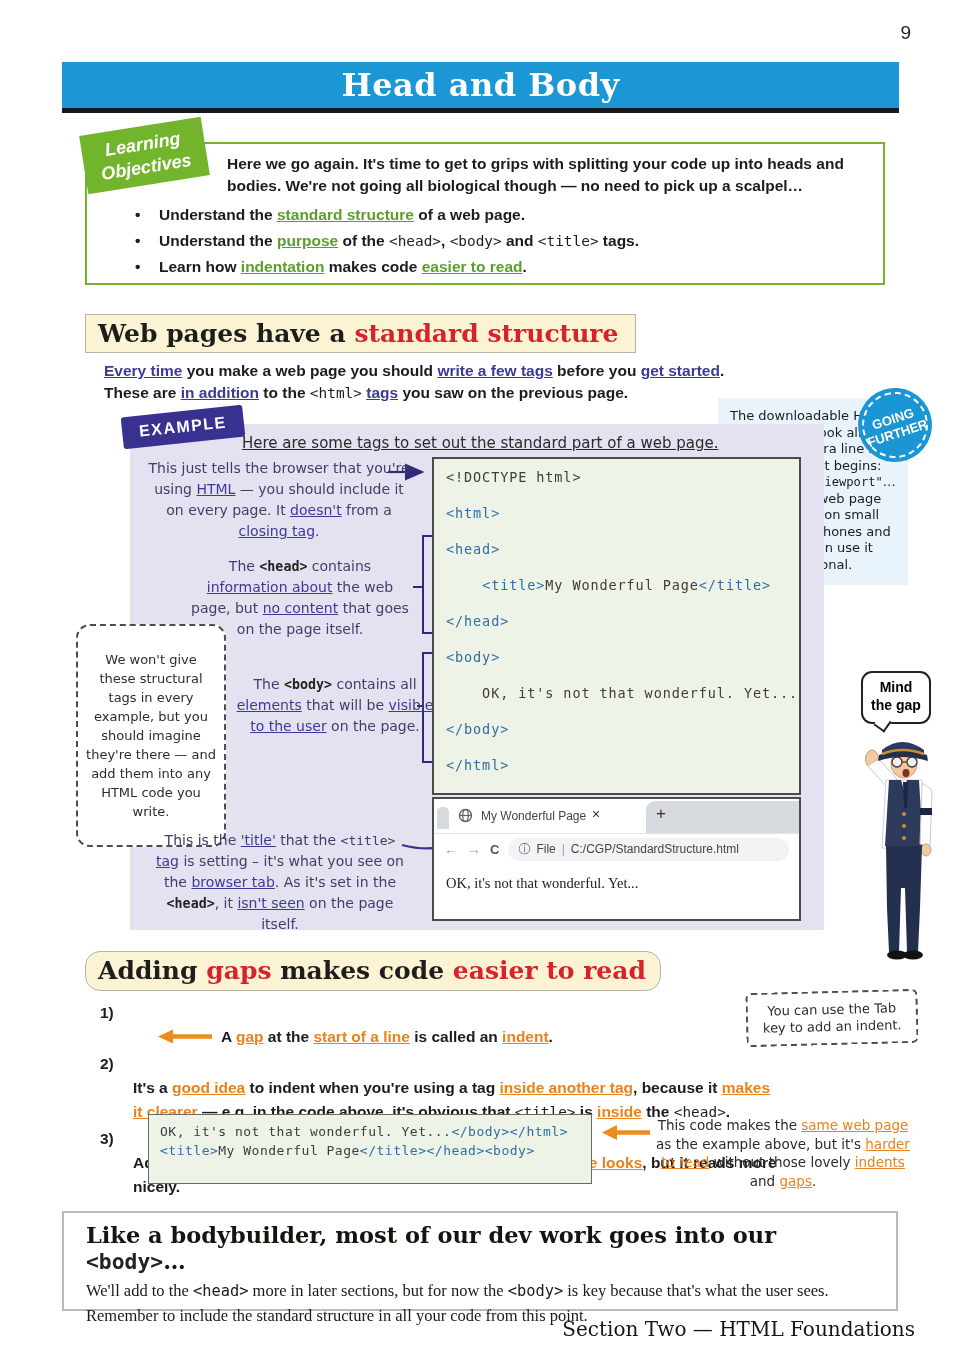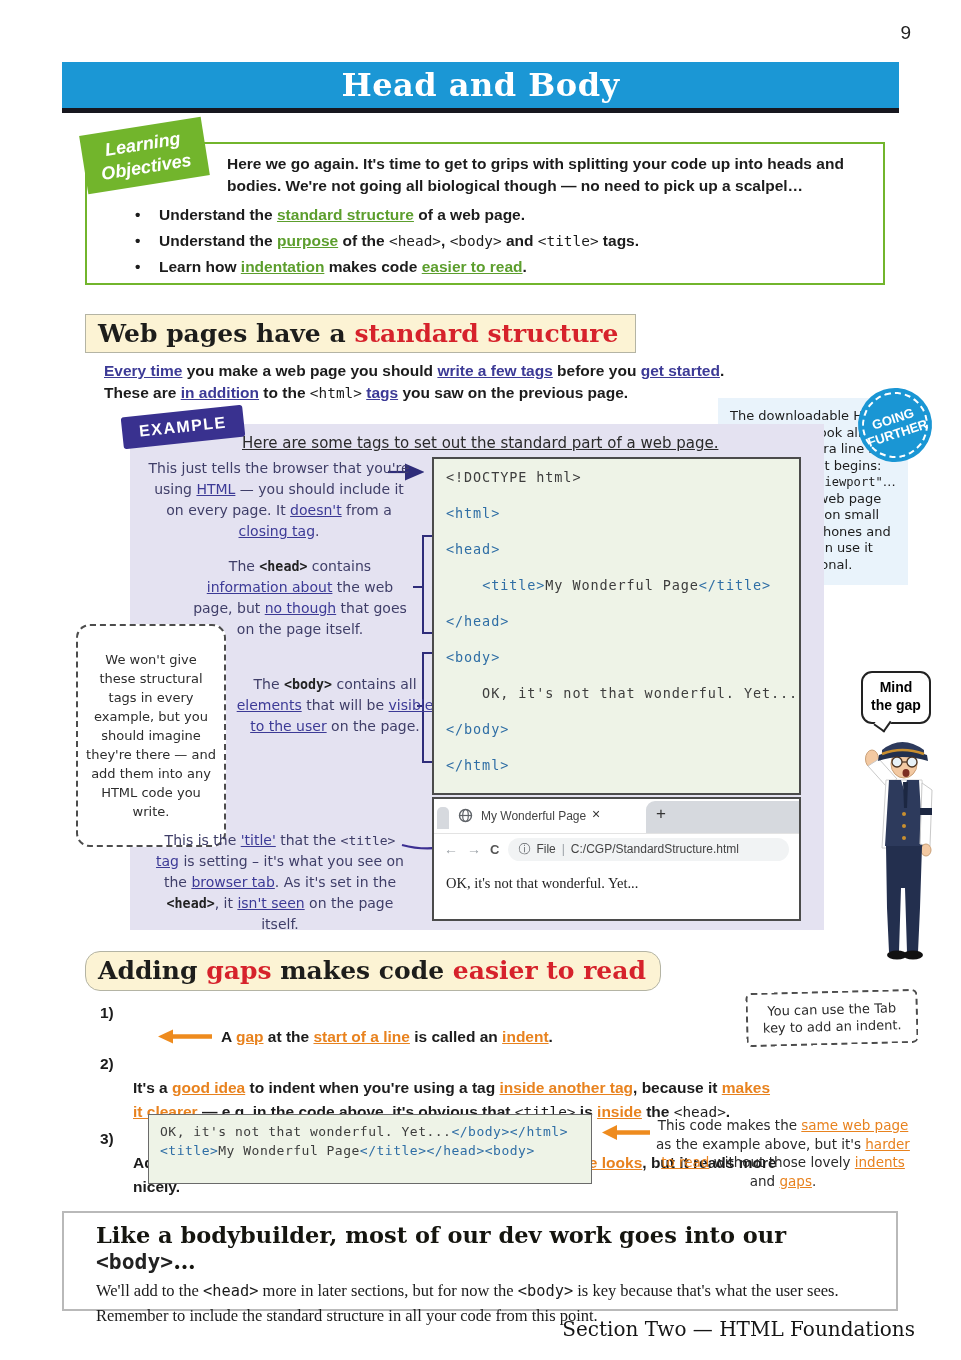--- a/index.html
+++ b/index.html
@@ -99,21 +99,21 @@
             padding:8px 8px;font-family:"DejaVu Sans",sans-serif;font-size:13px;line-height:17px;
             color:#2c2c2c;text-align:center;transform:rotate(-1.5deg);}
 
   .compact-code{left:148px;top:1114px;width:444px;height:70px;background:#eef3e7;border:1.5px solid #6a6a6a;
                 box-sizing:border-box;padding:7px 11px;font-family:"DejaVu Sans Mono",monospace;
                 font-size:13px;letter-spacing:.5px;line-height:19px;}
   .compact-note{left:656px;top:1116px;width:254px;font-family:"DejaVu Sans",sans-serif;font-size:13.5px;
                 line-height:18.5px;color:#2a2a2a;text-align:center;}
 
   .summary{left:62px;top:1211px;width:836px;height:100px;border:2px solid #b9b9b9;background:#fff;
-           box-sizing:border-box;padding:9px 32px;}
+           box-sizing:border-box;padding:9px 22px;}
   .summary .title{font-family:"DejaVu Serif",serif;font-weight:bold;font-size:22.5px;color:#15150f;}
   .summary .body{margin-top:5px;font-family:"Liberation Serif",serif;font-size:16.5px;line-height:23.5px;color:#1a1a1a;}
 
   .footer{top:1317px;right:46px;font-family:"DejaVu Serif",serif;font-size:20px;color:#151515;}
 </style>
 </head>
 <body>
 
 <div class="page">
 
@@ -173,21 +173,21 @@
       </defs>
       <path d="M258,48 H290" stroke="#2e2c7a" stroke-width="2.2" fill="none" marker-end="url(#ah-blue)"></path>
       <path d="M302,112 L293,112 L293,209 L302,209" stroke="#2e2c7a" stroke-width="2" fill="none"></path>
       <path d="M283,163 L293,163" stroke="#2e2c7a" stroke-width="2" fill="none"></path>
       <path d="M302,229 L293,229 L293,338 L302,338" stroke="#2e2c7a" stroke-width="2" fill="none"></path>
       <path d="M287,282 L293,282" stroke="#2e2c7a" stroke-width="2" fill="none"></path>
       <path d="M272,421 C302,429 330,423 352,404" stroke="#3c2f92" stroke-width="2.3" fill="none" marker-end="url(#ah-purple)"></path>
     </svg>
 
     <div class="abs annot an-doctype"><span>This just tells the browser that you're using </span><span class="s-b">HTML</span><span> — you should include it on every page.  It </span><span class="s-b">doesn't</span><span> from a </span><span class="s-b">closing tag</span><span>.</span></div>
-    <div class="abs annot an-head"><span>The </span><span class="s-mb">&lt;head&gt;</span><span> contains </span><span class="s-b">information about</span><span> the web page, but </span><span class="s-b">no though</span><span> that goes on the page itself.</span></div>
+    <div class="abs annot an-head"><span>The </span><span class="s-mb">&lt;head&gt;</span><span> contains </span><span class="s-b">information about</span><span> the web page, but </span><span class="s-b">no content</span><span> that goes on the page itself.</span></div>
     <div class="abs annot an-body"><span>The </span><span class="s-mb">&lt;body&gt;</span><span> contains all </span><span class="s-b">elements</span><span> that will be </span><span class="s-b">visible to the user</span><span> on the page.</span></div>
     <div class="abs burst">We won't give these structural tags in every example, but you should imagine they're there — and add them into any HTML code you write.</div>
     <div class="abs annot an-title"><span>This is the </span><span class="s-b">'title'</span><span> that the </span><span class="s-m">&lt;title&gt;</span><span> </span><span class="s-b">tag</span><span> is setting – it's what you see on the </span><span class="s-b">browser tab</span><span>.  As it's set in the </span><span class="s-mb">&lt;head&gt;</span><span>, it </span><span class="s-b">isn't seen</span><span> on the page itself.</span></div>
 
     <div class="abs code-panel">
       <div class="cl"><span class="s-k">&lt;!DOCTYPE html&gt;</span></div>
       <div class="cl"><span class="s-t">&lt;html&gt;</span></div>
       <div class="cl"><span class="s-t">&lt;head&gt;</span></div>
       <div class="cl"><span class="s-k">    </span><span class="s-t">&lt;title&gt;</span><span class="s-k">My Wonderful Page</span><span class="s-t">&lt;/title&gt;</span></div>
       <div class="cl"><span class="s-t">&lt;/head&gt;</span></div>

